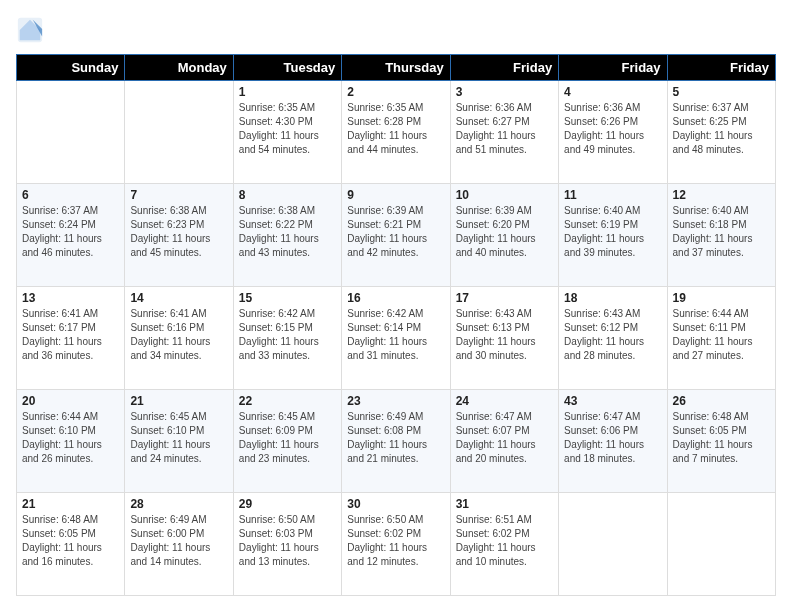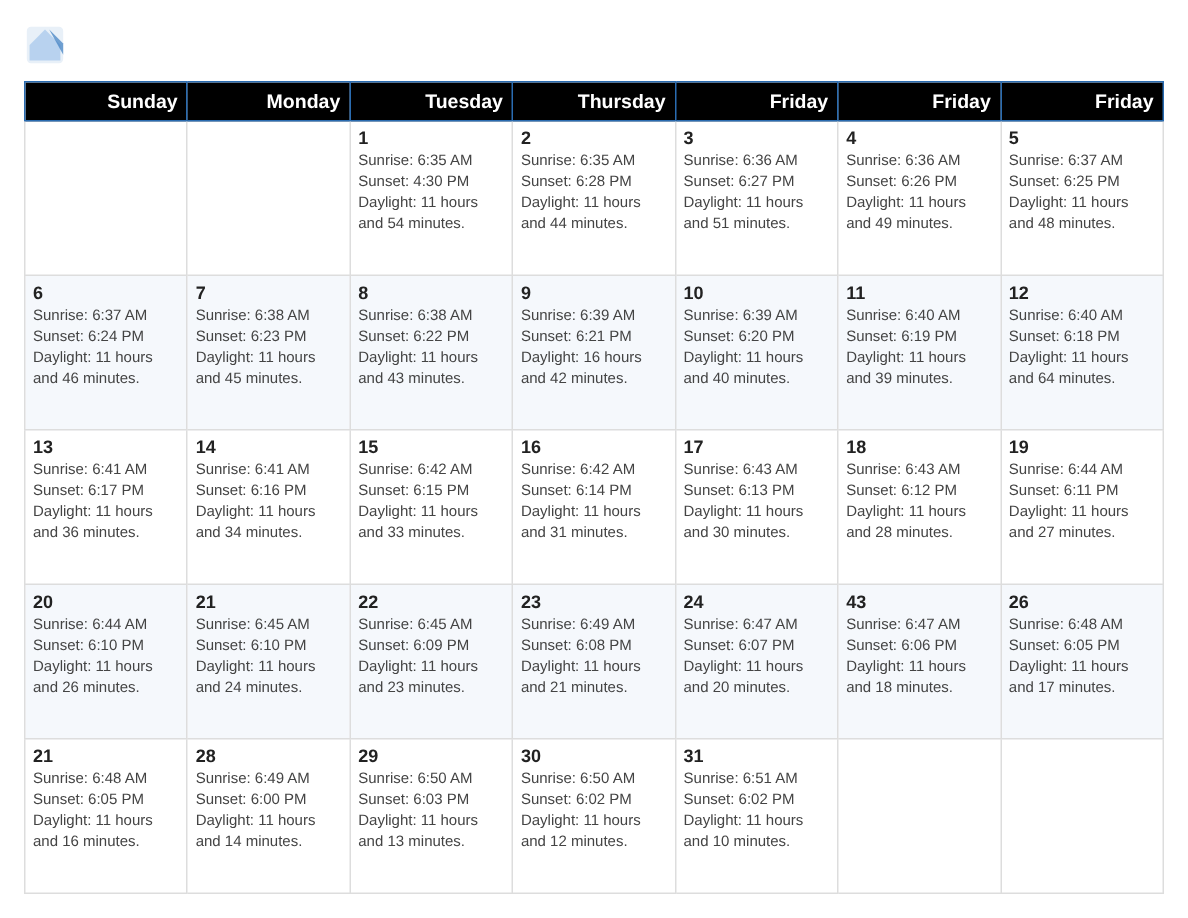--- a/index.html
+++ b/index.html
@@ -178,39 +178,39 @@
           <td>
             <span class="day-num">8</span>
             <div class="cell-text">Sunrise: 6:38 AM</div>
             <div class="cell-text">Sunset: 6:22 PM</div>
             <div class="cell-text">Daylight: 11 hours and 43 minutes.</div>
           </td>
           <td>
             <span class="day-num">9</span>
             <div class="cell-text">Sunrise: 6:39 AM</div>
             <div class="cell-text">Sunset: 6:21 PM</div>
-            <div class="cell-text">Daylight: 16 hours and 42 minutes.</div>
+            <div class="cell-text">Daylight: 11 hours and 42 minutes.</div>
           </td>
           <td>
             <span class="day-num">10</span>
             <div class="cell-text">Sunrise: 6:39 AM</div>
             <div class="cell-text">Sunset: 6:20 PM</div>
             <div class="cell-text">Daylight: 11 hours and 40 minutes.</div>
           </td>
           <td>
             <span class="day-num">11</span>
             <div class="cell-text">Sunrise: 6:40 AM</div>
             <div class="cell-text">Sunset: 6:19 PM</div>
             <div class="cell-text">Daylight: 11 hours and 39 minutes.</div>
           </td>
           <td>
             <span class="day-num">12</span>
             <div class="cell-text">Sunrise: 6:40 AM</div>
             <div class="cell-text">Sunset: 6:18 PM</div>
-            <div class="cell-text">Daylight: 11 hours and 64 minutes.</div>
+            <div class="cell-text">Daylight: 11 hours and 37 minutes.</div>
           </td>
         </tr>
         <tr>
           <td>
             <span class="day-num">13</span>
             <div class="cell-text">Sunrise: 6:41 AM</div>
             <div class="cell-text">Sunset: 6:17 PM</div>
             <div class="cell-text">Daylight: 11 hours and 36 minutes.</div>
           </td>
           <td>
@@ -284,21 +284,21 @@
           <td>
             <span class="day-num">43</span>
             <div class="cell-text">Sunrise: 6:47 AM</div>
             <div class="cell-text">Sunset: 6:06 PM</div>
             <div class="cell-text">Daylight: 11 hours and 18 minutes.</div>
           </td>
           <td>
             <span class="day-num">26</span>
             <div class="cell-text">Sunrise: 6:48 AM</div>
             <div class="cell-text">Sunset: 6:05 PM</div>
-            <div class="cell-text">Daylight: 11 hours and 17 minutes.</div>
+            <div class="cell-text">Daylight: 11 hours and 7 minutes.</div>
           </td>
         </tr>
         <tr>
           <td>
             <span class="day-num">21</span>
             <div class="cell-text">Sunrise: 6:48 AM</div>
             <div class="cell-text">Sunset: 6:05 PM</div>
             <div class="cell-text">Daylight: 11 hours and 16 minutes.</div>
           </td>
           <td>

